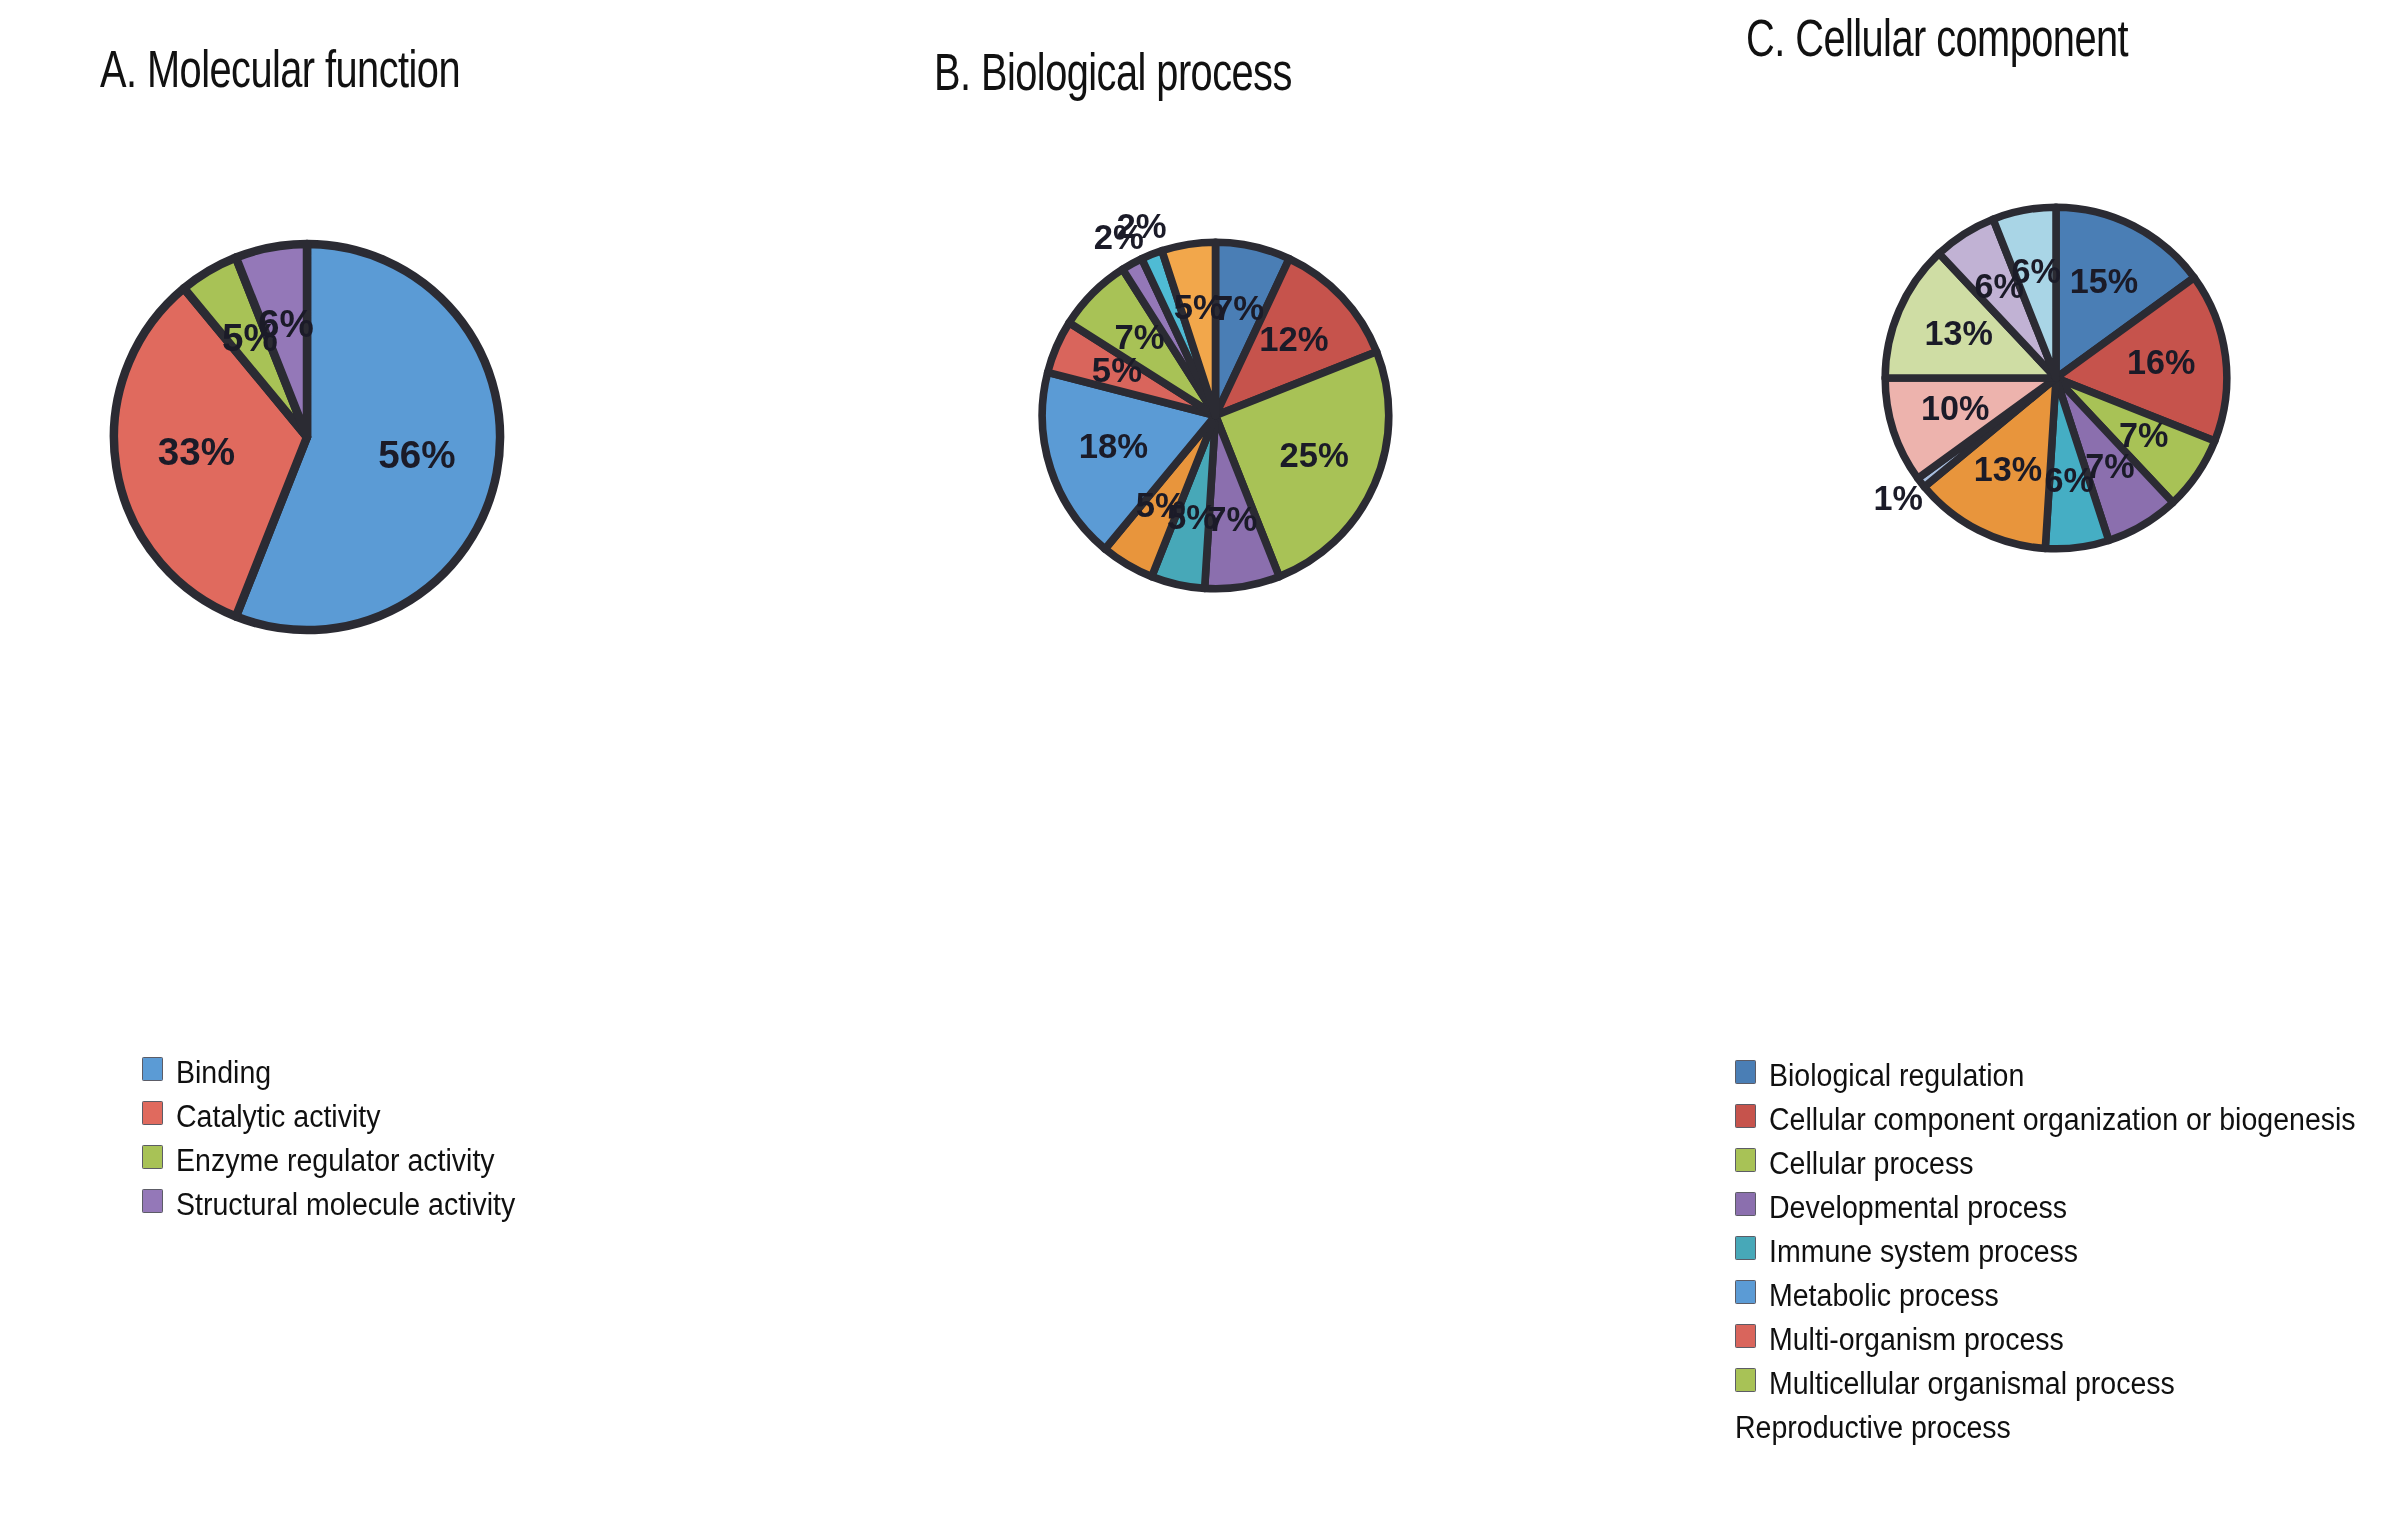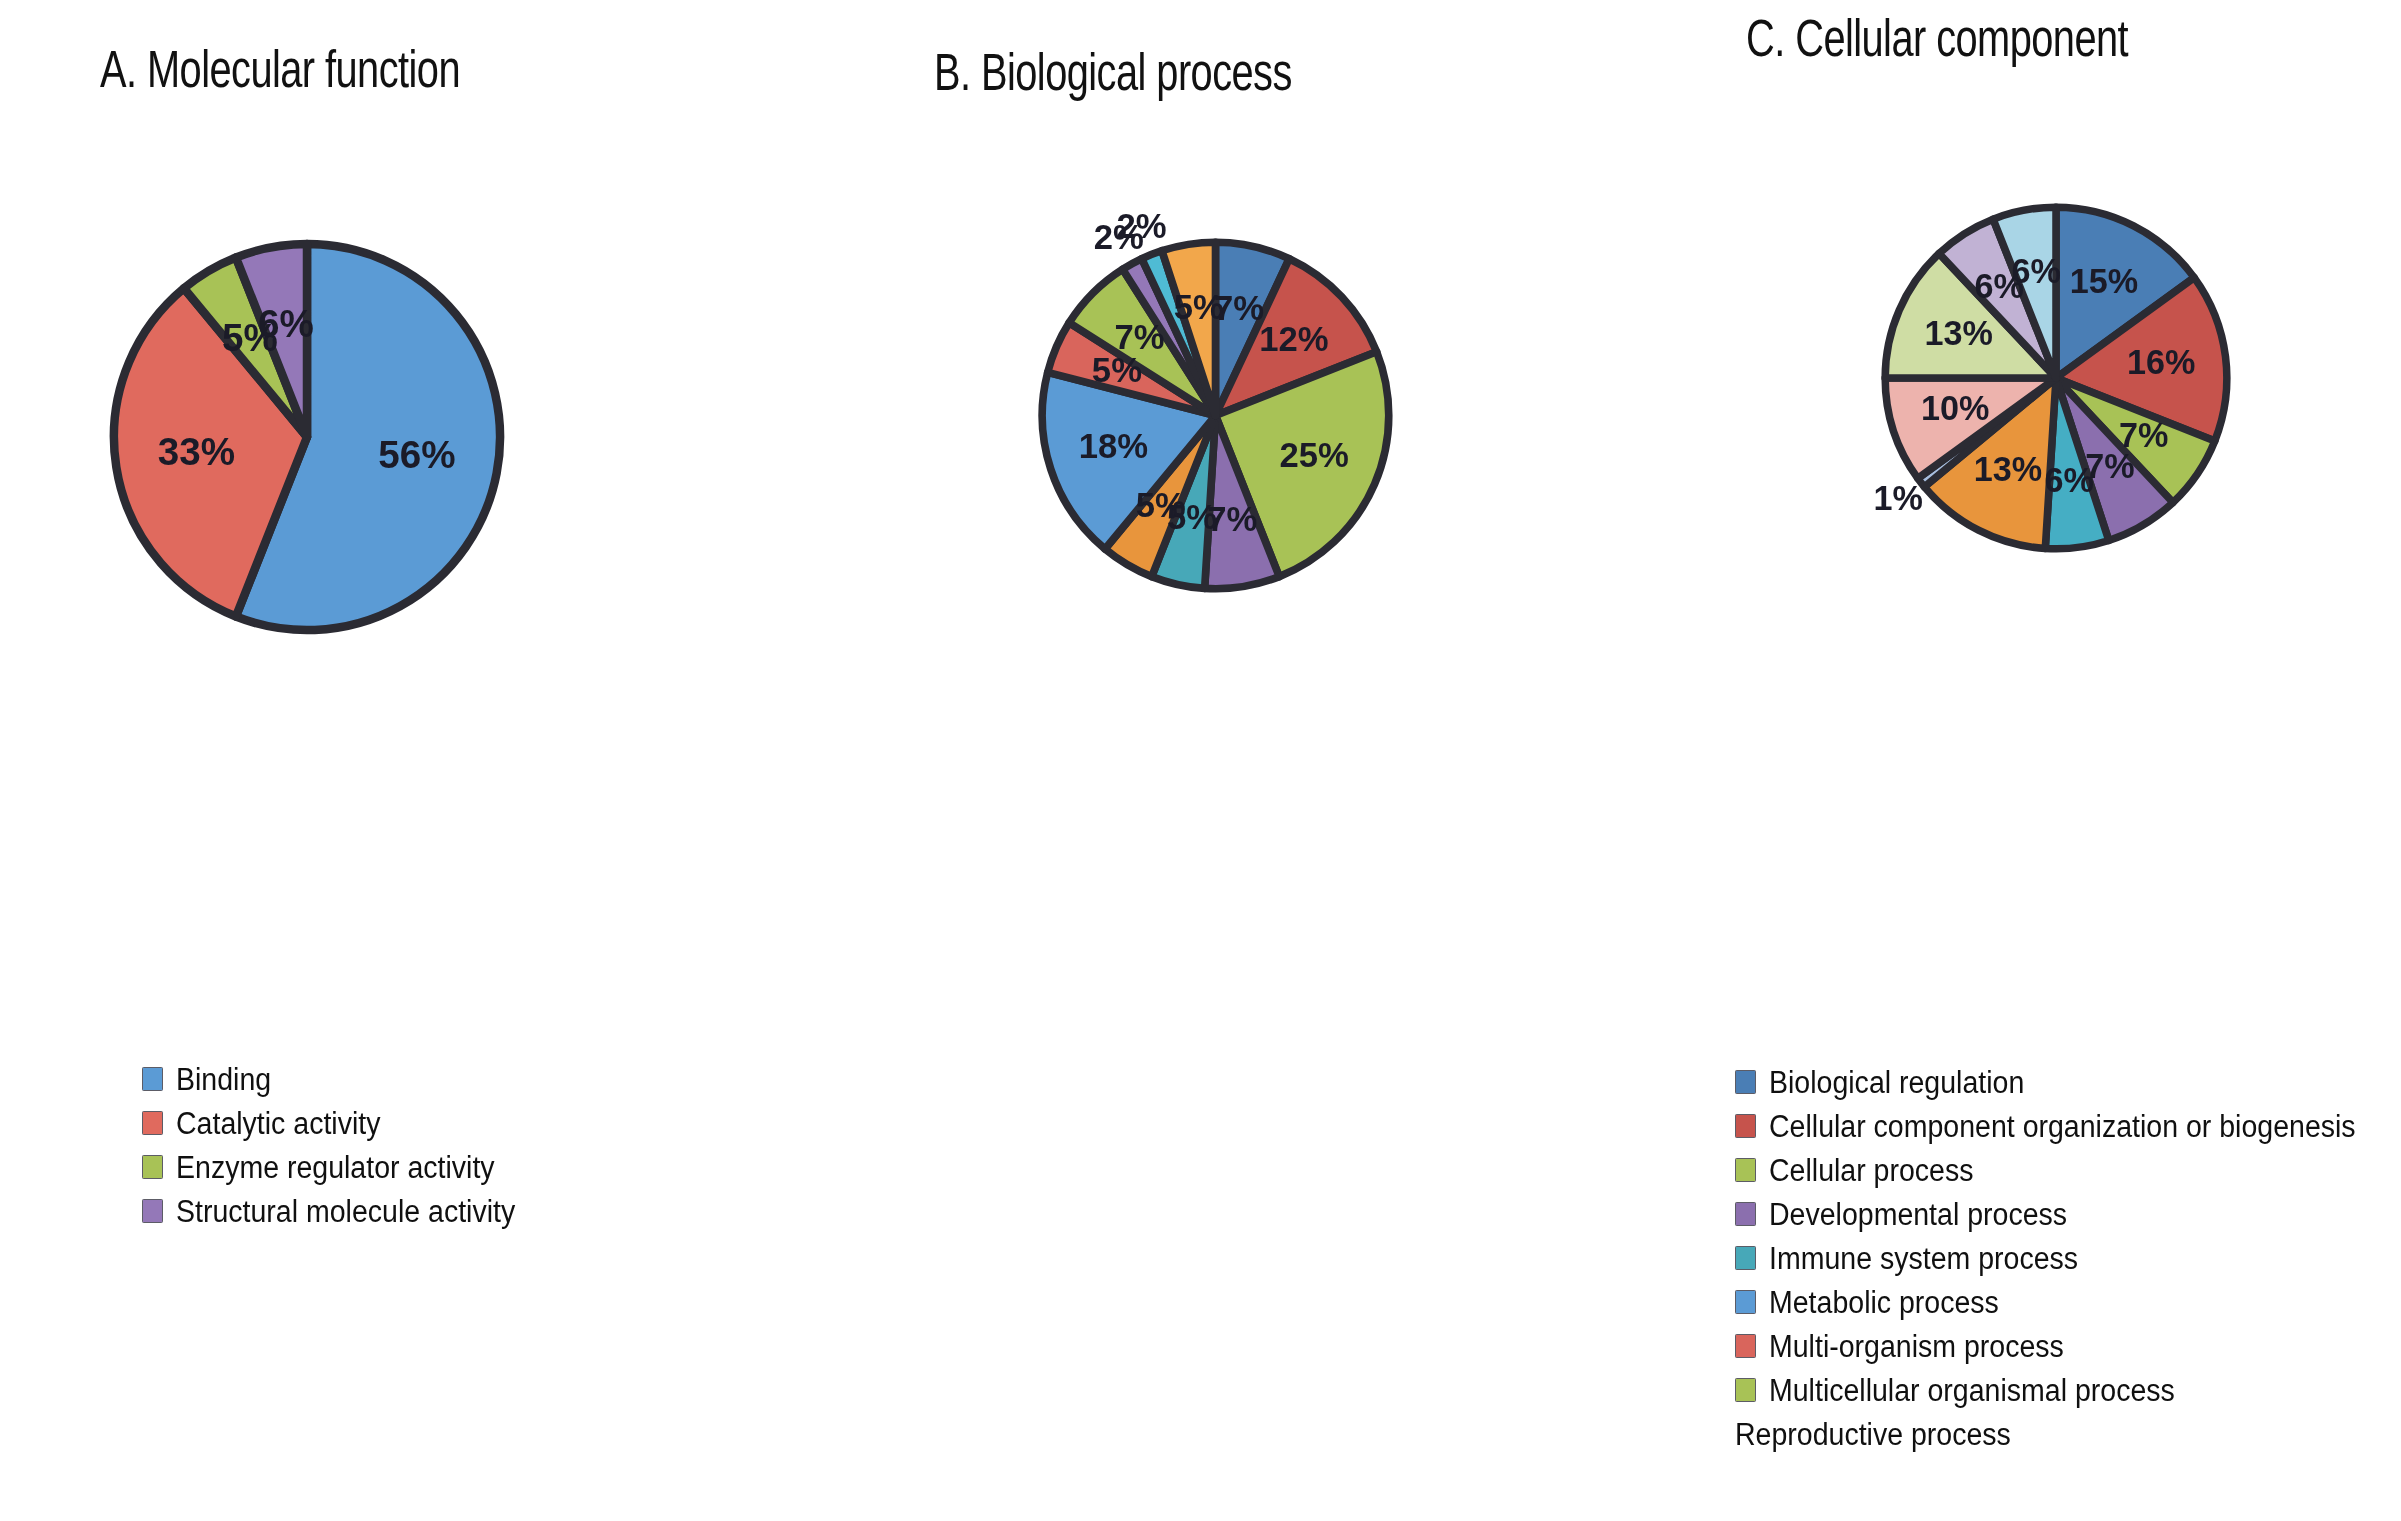--- a/index.html
+++ b/index.html
@@ -46,21 +46,20 @@
     dominant-baseline: middle;
     font-size: 10px;
   }
 
   .legend { position: absolute; }
   #legend-a { left: 135px;  top: 1026px; }
   #legend-b { left: 887px; top: 1026px; }
 
   .legend-row {
     display: flex;
-    align-items: center;
     height: 44px;
     white-space: nowrap;
     padding-left: 7px;
   }
   .swatch {
     width: 21.4px; height: 24px;
     border: 1.4px solid #5c5c66;
     margin-right: 13px;
     flex: 0 0 auto;
     border-radius: 1.4px;

